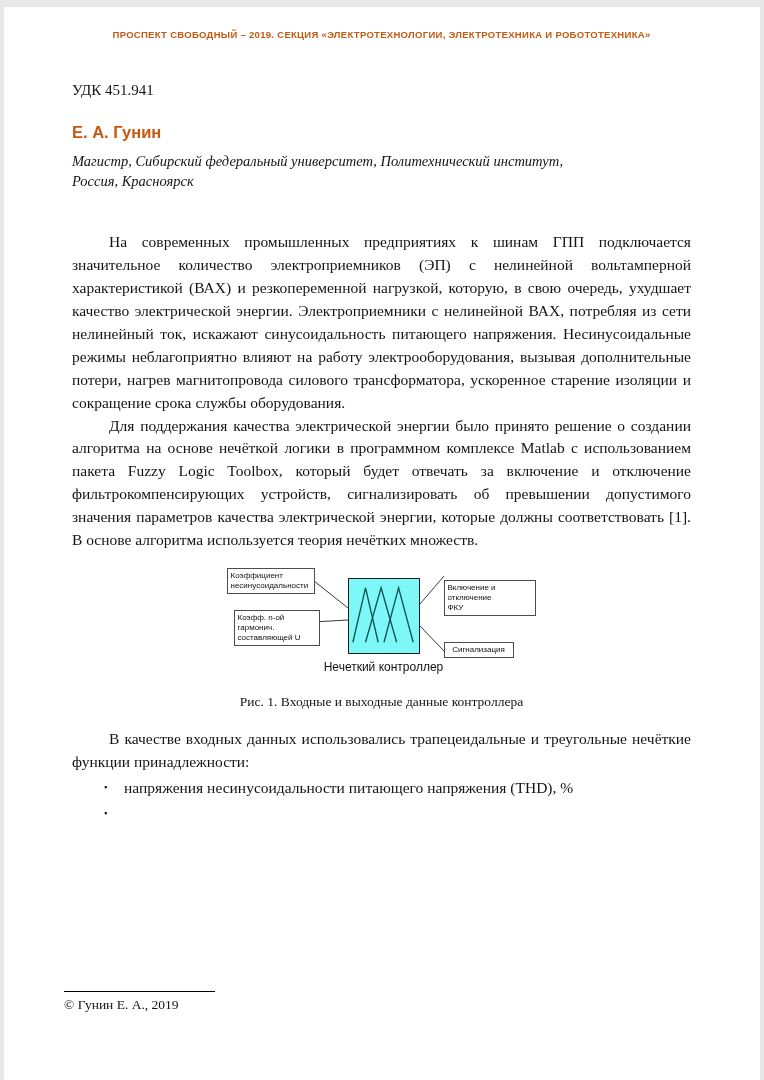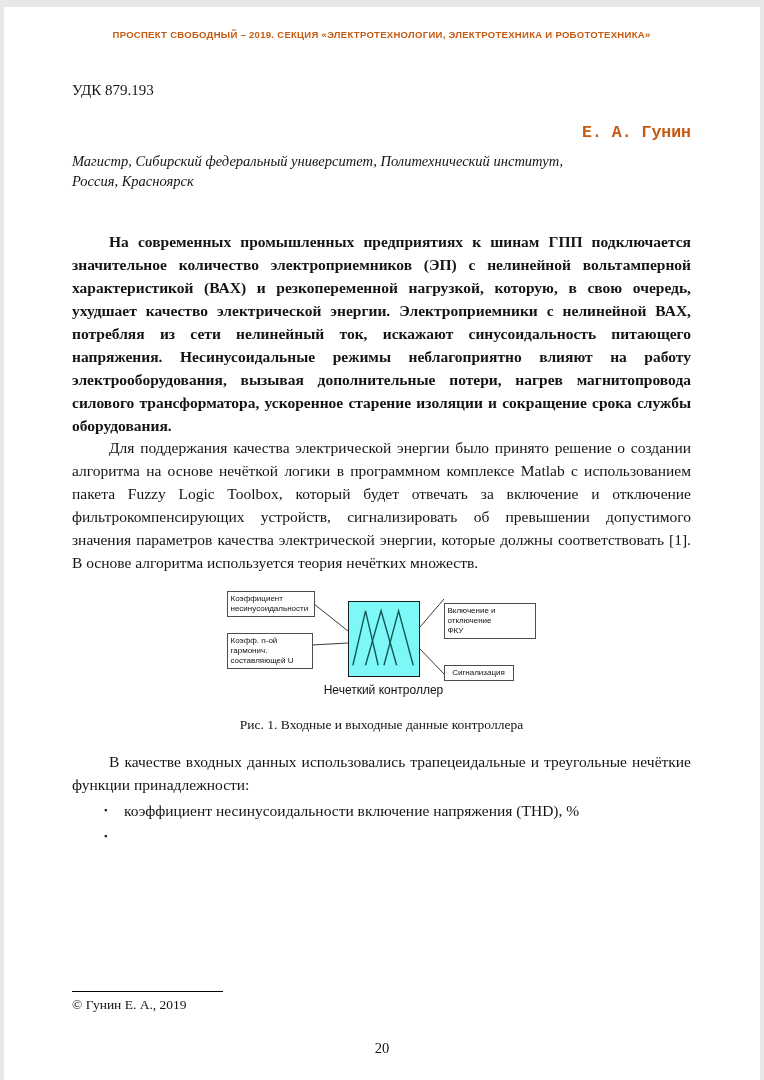--- a/index.html
+++ b/index.html
@@ -8,74 +8,74 @@
     width:756px; height:1080px; margin:7px auto; background:#ffffff; position:relative;
     font-family:"Liberation Serif", serif; color:#141414;
     padding:22px 69px 0 68px; overflow:hidden;
   }
   .running-head {
     font-family:"Liberation Sans", sans-serif; font-weight:700; font-size:9.5px;
     color:var(--accent); text-align:center; letter-spacing:0.3px;
   }
   .udc { margin-top:42px; font-size:15px; }
   .author {
-    margin-top:24px; font-family:Liberation Mono, monospace; font-weight:700;
-    font-size:16.5px; color:var(--accent);text-align:right;
+    margin-top:24px; font-family:Liberation Sans, sans-serif; font-weight:700;
+    font-size:16.5px; color:var(--accent);
   }
   .affiliation { margin-top:9px; font-style:italic; font-size:14.5px; line-height:1.38; white-space:pre-line; }
   .supervisor { margin-top:9px; font-style:italic; font-size:14.5px; line-height:1.38; }
   .supervisor b { font-weight:700; }
   .affiliation2 { font-style:italic; font-size:14.5px; line-height:1.38; }
   .title {
     margin-top:16px; font-family:"Liberation Sans", sans-serif; font-weight:700;
     font-size:17.5px; line-height:1.33; color:var(--accent); white-space:pre-line;
   }
   .para { font-size:15.5px; line-height:1.48; text-align:justify; text-indent:37px; }
-  .para-1 { margin-top:40px;font-weight:bold; }
+  .para-1 { margin-top:40px; }
   .para-3 { margin-top:18px; }
 
   .figure { position:relative; width:310px; height:118px; margin:12px auto 0 auto;
             font-family:"Liberation Sans", sans-serif; }
   .connectors { position:absolute; left:0; top:0; }
   .connectors line { stroke:#3a3a3a; stroke-width:1; }
   .fig-box {
     position:absolute; border:1px solid var(--box-border); background:#fff;
     font-size:8px; line-height:1.25; padding:2px 3px; white-space:pre-line; color:#111;
   }
   .input1 { left:0; top:4px; width:88px; }
-  .input2 { left:0; top:46px; width:86px; }
+  .input2 { left:7px; top:46px; width:86px; }
   .output1 { left:217px; top:16px; width:92px; }
   .output2 { left:217px; top:78px; width:70px;text-align:center; }
   .controller {
     position:absolute; left:121px; top:14px; width:72px; height:76px;
     background:var(--controller-fill); border:1px solid #1c1c1c;
   }
   .controller svg { display:block; }
   .controller polyline { fill:none; stroke:#115555; stroke-width:1.4; }
   .controller-label { position:absolute; left:96px; top:96px; width:122px; text-align:center; font-size:12px; color:#111; }
 
   .caption { margin-top:12px; text-align:center; font-size:13.5px; }
 
   .bullet { display:flex; margin-top:3px; font-size:15.5px; line-height:1.48; padding-left:32px; text-align:justify; }
   .marker { width:20px; font-size:9px; padding-top:4px; flex:0 0 20px; }
   .bullet-text i { font-style:italic; }
 
-  .footnote { position:absolute; left:68px; bottom:74px; }
+  .footnote { position:absolute; left:60px; bottom:74px; }
   .footnote-rule { width:151px; border-top:1px solid #000; margin-bottom:5px; }
   .copyright { font-size:13.5px; }
   .page-number { position:absolute; bottom:30px; left:0; width:100%; text-align:center; font-size:14.5px; }
 </style>
 </head>
 <body>
 
 <div class="page">
 
   <div class="running-head">ПРОСПЕКТ СВОБОДНЫЙ – 2019. СЕКЦИЯ «ЭЛЕКТРОТЕХНОЛОГИИ, ЭЛЕКТРОТЕХНИКА И РОБОТОТЕХНИКА»</div>
 
-  <div class="udc">УДК 879.193</div>
+  <div class="udc">УДК 451.941</div>
 
   <div class="author">Е. А. Гунин</div>
   <div class="affiliation">Магистр, Сибирский федеральный университет, Политехнический институт,
 Россия, Красноярск</div>
 
 
 
   <p class="para para-1">На современных промышленных предприятиях к шинам ГПП подключается значительное количество электроприемников (ЭП) с нелинейной вольтамперной характеристикой (ВАХ) и резкопеременной нагрузкой, которую, в свою очередь, ухудшает качество электрической энергии. Электроприемники с нелинейной ВАХ, потребляя из сети нелинейный ток, искажают синусоидальность питающего напряжения. Несинусоидальные режимы неблагоприятно влияют на работу электрооборудования, вызывая дополнительные потери, нагрев магнитопровода силового трансформатора, ускоренное старение изоляции и сокращение срока службы оборудования.</p>
   <p class="para">Для поддержания качества электрической энергии было принято решение о создании алгоритма на основе нечёткой логики в программном комплексе Matlab с использованием пакета Fuzzy Logic Toolbox, который будет отвечать за включение и отключение фильтрокомпенсирующих устройств, сигнализировать об превышении допустимого значения параметров качества электрической энергии, которые должны соответствовать [1]. В основе алгоритма используется теория нечётких множеств.</p>
 
@@ -102,26 +102,25 @@
     <div class="fig-box output2">Сигнализация</div>
     <div class="controller-label">Нечеткий контроллер</div>
   </div>
 
   <div class="caption">Рис. 1. Входные и выходные данные контроллера</div>
 
   <p class="para para-3">В качестве входных данных использовались трапецеидальные и треугольные нечёткие функции принадлежности:</p>
 
   <div class="bullet">
     <span class="marker">▪</span>
-    <span class="bullet-text"><span>коэффициент несинусоидальности включение напряжения (THD), %</span><i></i><span></span></span>
+    <span class="bullet-text"><span>напряжения несинусоидальности питающего напряжения (THD), %</span><i></i><span></span></span>
   </div>
   <div class="bullet">
     <span class="marker">▪</span>
   </div>
 
   <div class="footnote">
     <div class="footnote-rule"></div>
     <div class="copyright">© Гунин Е. А., 2019</div>
   </div>
 
-  <div class="page-number">20</div>
 
 </div>
 
 </body></html>

